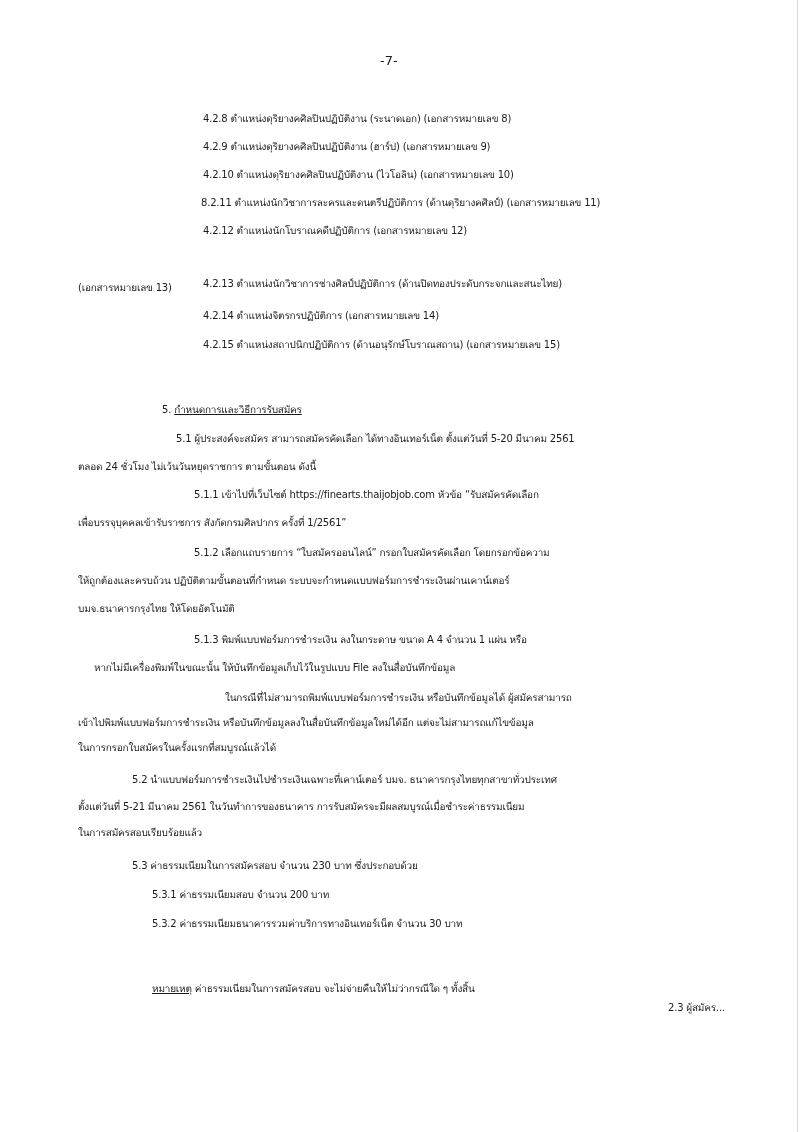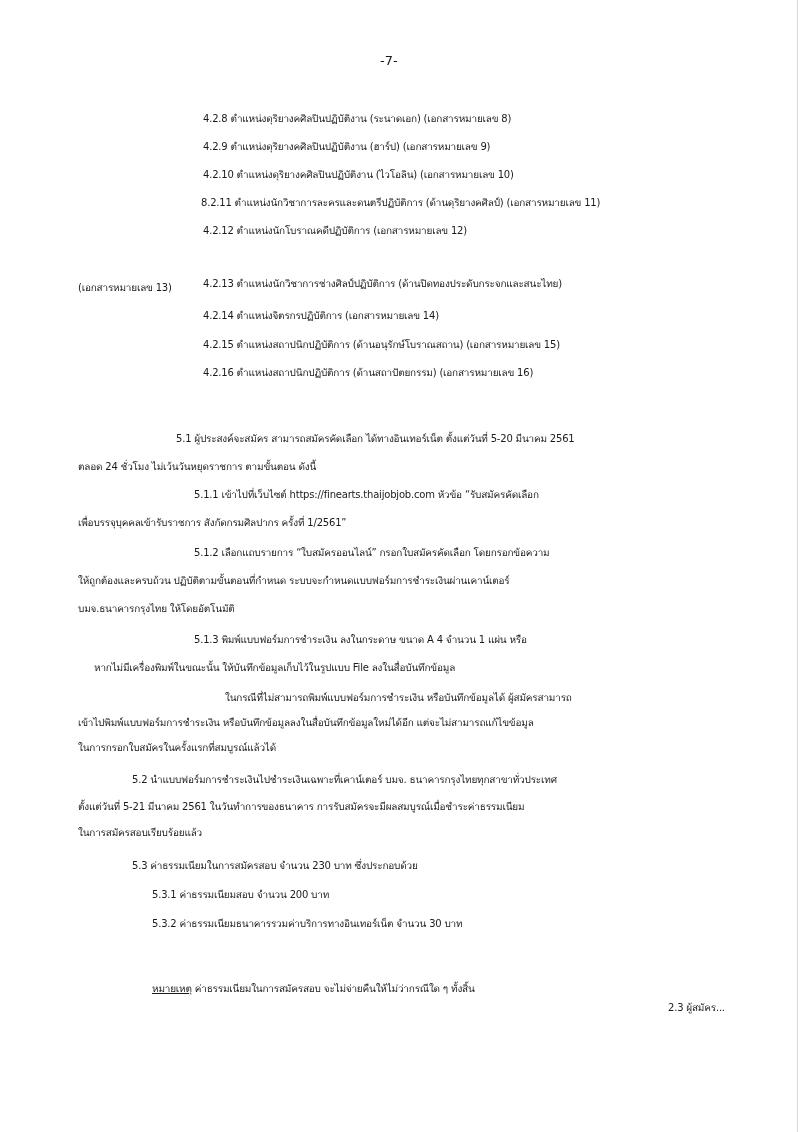--- a/index.html
+++ b/index.html
@@ -55,22 +55,25 @@
 
   <div class="line" style="left:203px; top:109px;">4.2.8 ตำแหน่งดุริยางคศิลปินปฏิบัติงาน (ระนาดเอก) (เอกสารหมายเลข 8)</div>
   <div class="line" style="left:203px; top:137px;">4.2.9 ตำแหน่งดุริยางคศิลปินปฏิบัติงาน (ฮาร์ป) (เอกสารหมายเลข 9)</div>
   <div class="line" style="left:203px; top:165px;">4.2.10 ตำแหน่งดุริยางคศิลปินปฏิบัติงาน (ไวโอลิน) (เอกสารหมายเลข 10)</div>
   <div class="line" style="left:201px; top:193px;">8.2.11 ตำแหน่งนักวิชาการละครและดนตรีปฏิบัติการ (ด้านดุริยางคศิลป์) (เอกสารหมายเลข 11)</div>
   <div class="line" style="left:203px; top:221px;">4.2.12 ตำแหน่งนักโบราณคดีปฏิบัติการ (เอกสารหมายเลข 12)</div>
   <div class="line" style="left:203px; top:234px;margin-top:40px;">4.2.13 ตำแหน่งนักวิชาการช่างศิลป์ปฏิบัติการ (ด้านปิดทองประดับกระจกและสนะไทย)</div>
   <div class="line" style="left:78px; top:278px;">(เอกสารหมายเลข 13)</div>
   <div class="line" style="left:203px; top:306px;">4.2.14 ตำแหน่งจิตรกรปฏิบัติการ (เอกสารหมายเลข 14)</div>
   <div class="line" style="left:203px; top:335px;">4.2.15 ตำแหน่งสถาปนิกปฏิบัติการ (ด้านอนุรักษ์โบราณสถาน) (เอกสารหมายเลข 15)</div>
-  <div class="line" style="left:203px; top:363px;">4.2.16 ตำแหน่งสถาปนิกปฏิบัติการ (ด้านสถาปัตยกรรม) (เอกสารหมายเลข 16)</div>
 
+  <div class="line" style="left:162px; top:400px;">
+    <span>5.</span>
+    <span class="u">กำหนดการและวิธีการรับสมัคร</span>
+  </div>
 
   <div class="line" style="left:176px; top:429px;">5.1 ผู้ประสงค์จะสมัคร สามารถสมัครคัดเลือก ได้ทางอินเทอร์เน็ต ตั้งแต่วันที่ 5-20 มีนาคม 2561</div>
   <div class="line" style="left:78px; top:457px;">ตลอด 24 ชั่วโมง ไม่เว้นวันหยุดราชการ ตามขั้นตอน ดังนี้</div>
 
   <div class="line" style="left:194px; top:485px;">5.1.1 เข้าไปที่เว็บไซต์ https://finearts.thaijobjob.com หัวข้อ “รับสมัครคัดเลือก</div>
   <div class="line" style="left:78px; top:513px;">เพื่อบรรจุบุคคลเข้ารับราชการ สังกัดกรมศิลปากร ครั้งที่ 1/2561”</div>
 
   <div class="line" style="left:194px; top:543px;">5.1.2 เลือกแถบรายการ “ใบสมัครออนไลน์” กรอกใบสมัครคัดเลือก โดยกรอกข้อความ</div>
   <div class="line" style="left:78px; top:571px;">ให้ถูกต้องและครบถ้วน ปฏิบัติตามขั้นตอนที่กำหนด ระบบจะกำหนดแบบฟอร์มการชำระเงินผ่านเคาน์เตอร์</div>
   <div class="line" style="left:78px; top:599px;">บมจ.ธนาคารกรุงไทย ให้โดยอัตโนมัติ</div>

